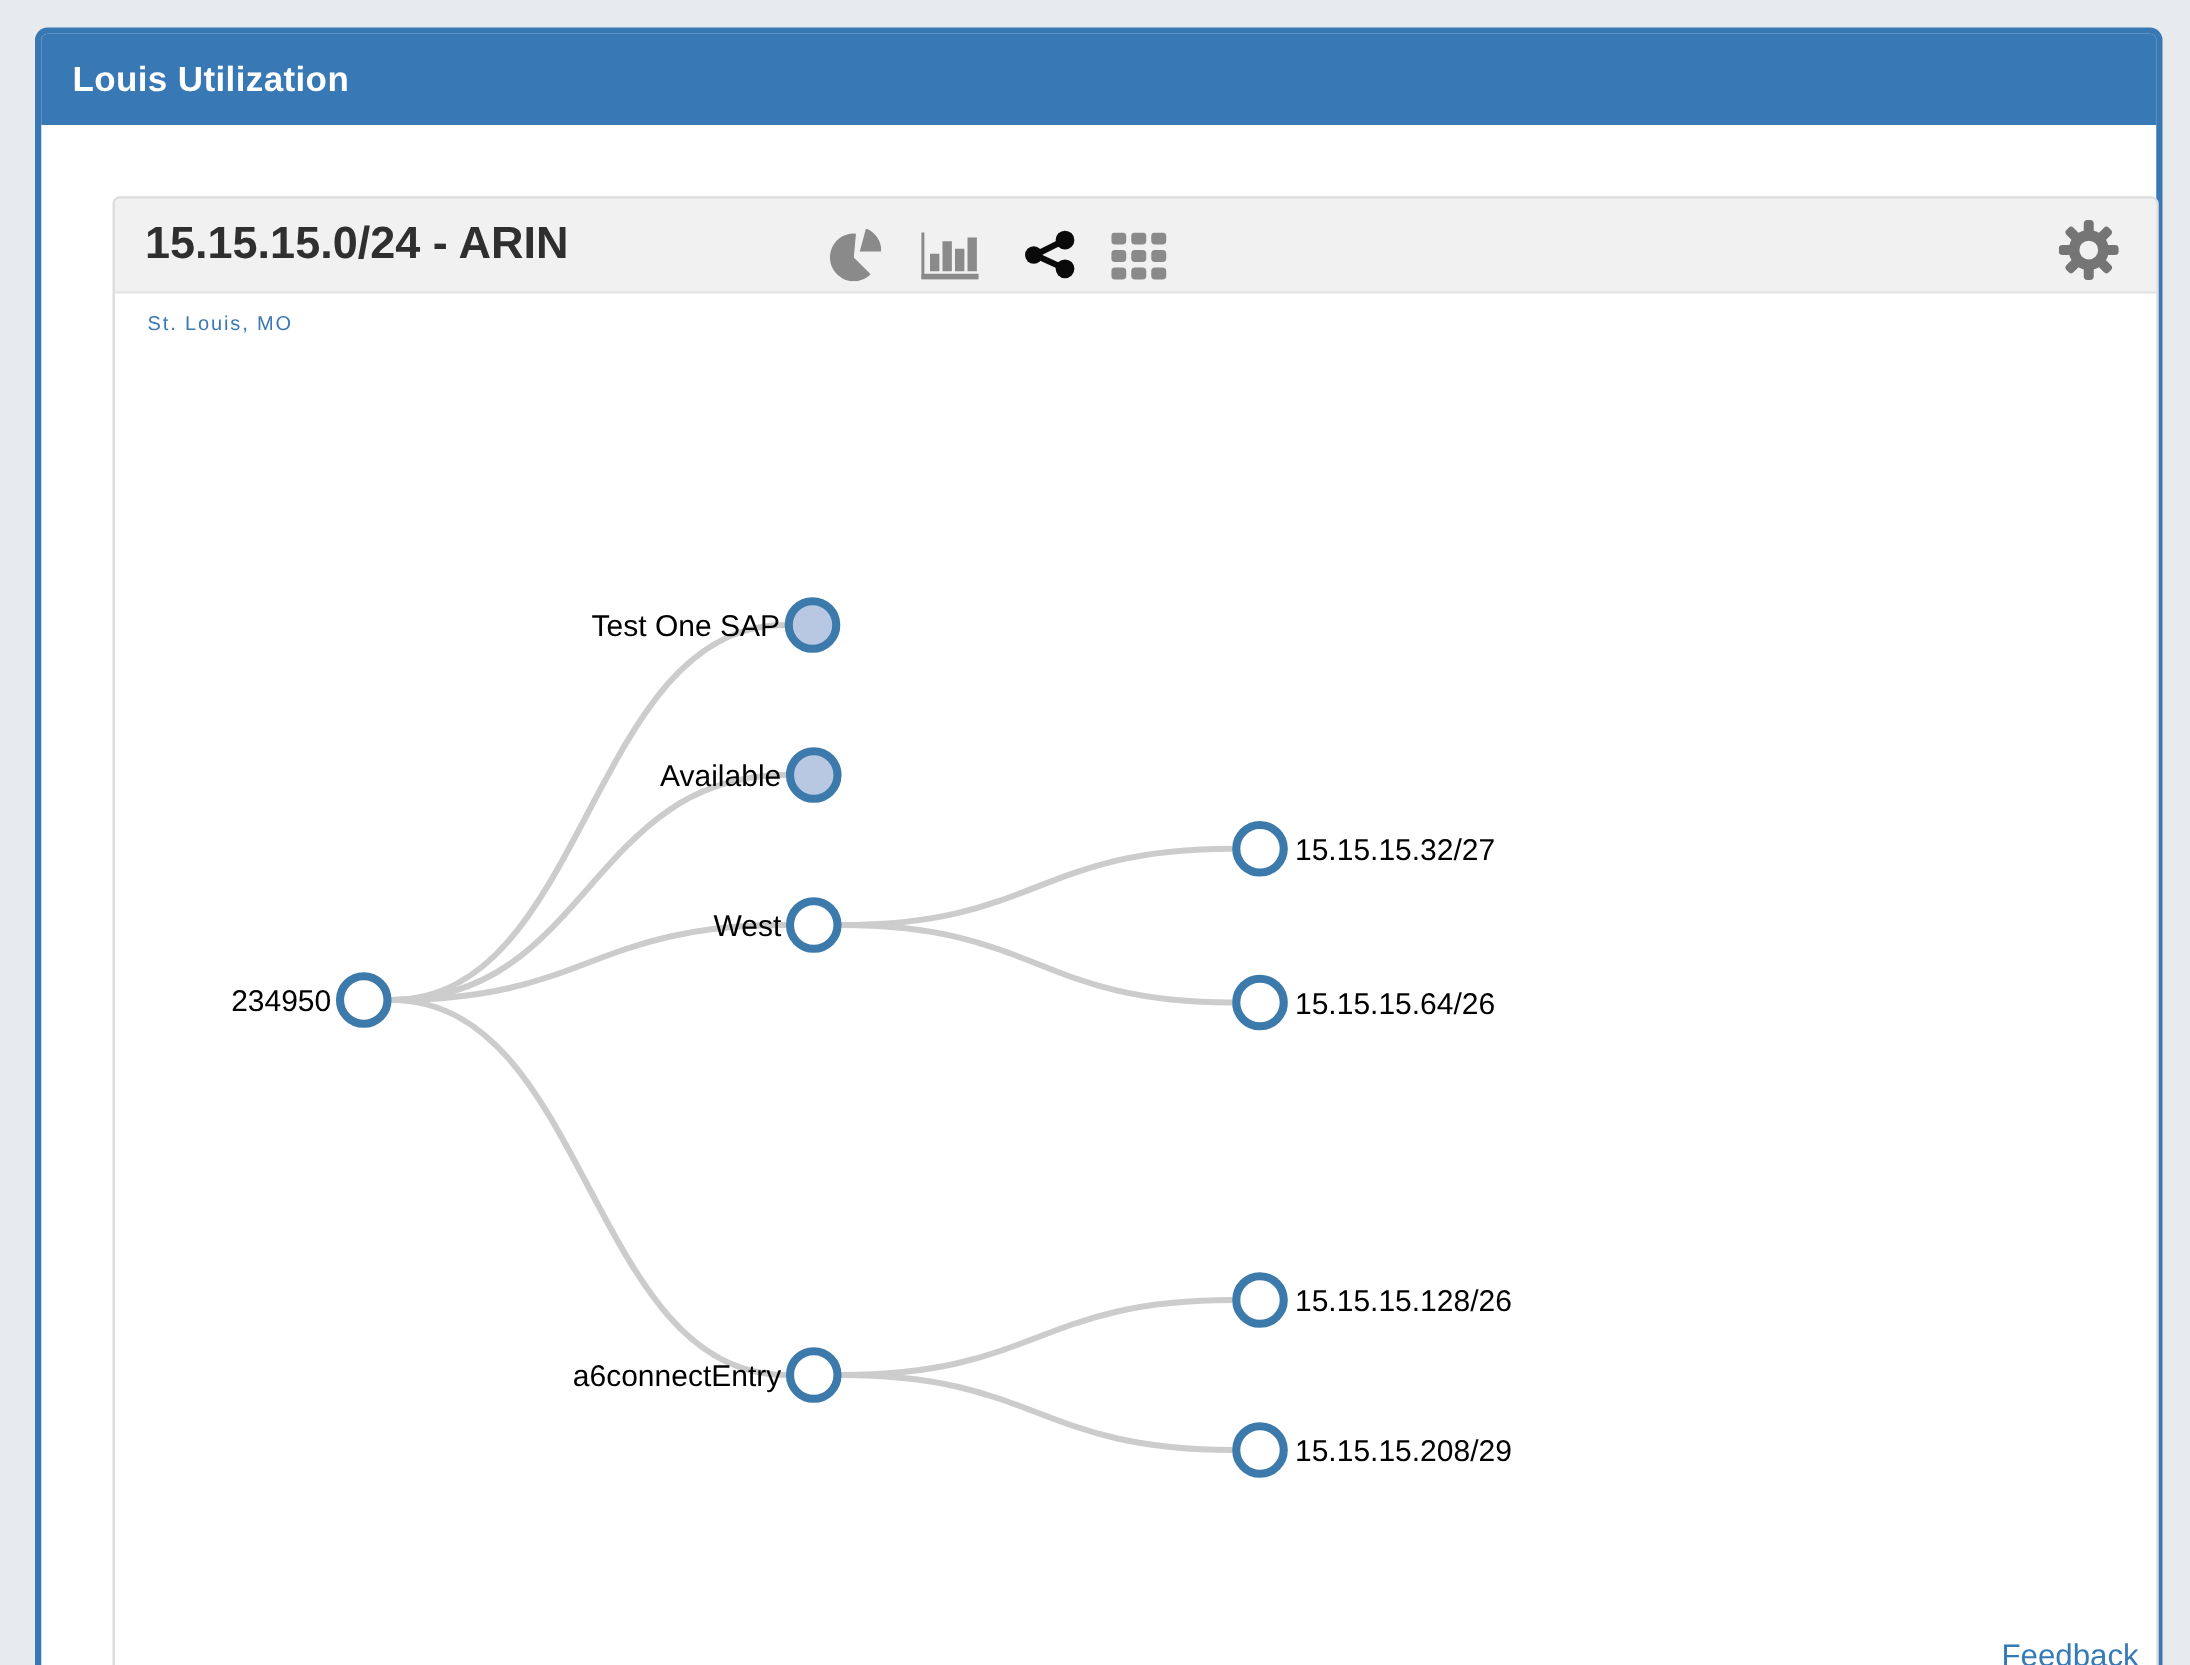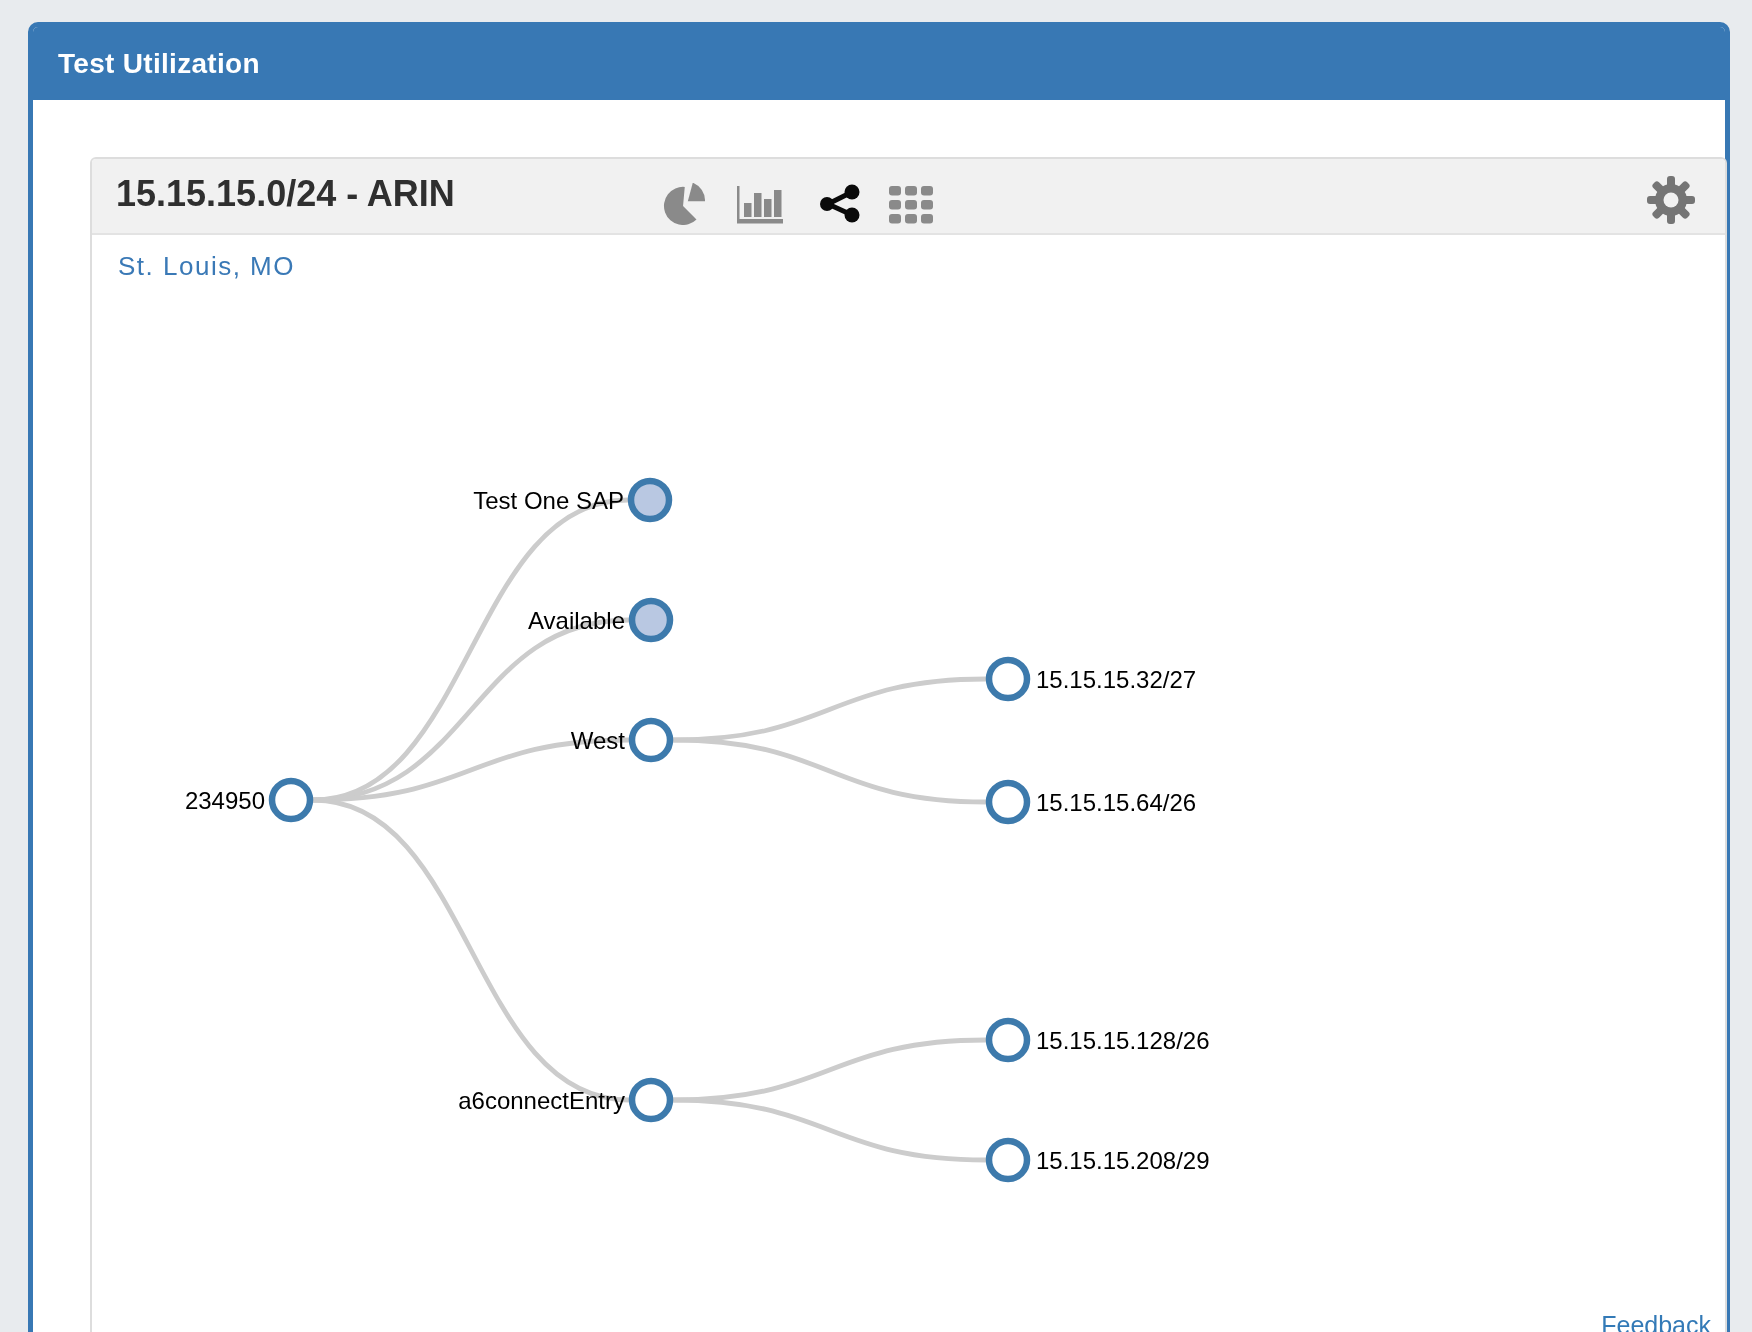--- a/index.html
+++ b/index.html
@@ -58,21 +58,21 @@
   }
   .toolbar-icon { position: absolute; cursor: pointer; }
   .icon-pie   { left: 571px; top: 24px; }
   .icon-bars  { left: 645px; top: 25px; }
   .icon-share { left: 727px; top: 24px; }
   .icon-grid  { left: 797px; top: 27px; }
   .icon-gear  { right: 30px; top: 17px; }
   .location-link {
     position: absolute;
     left: 26px; top: 92px;
-    font-size: 26px;
+    font-size: 16px;
     letter-spacing: 1.5px;
     color: #3a79b6;
     cursor: pointer;
     white-space: nowrap;
   }
   .tree-svg {
     position: absolute;
     left: 57px; top: 210px;
     width: 1637px; height: 1122px;
   }
@@ -93,21 +93,21 @@
     font-size: 25px;
     color: #337ab7;
     cursor: pointer;
   }
 </style>
 </head>
 <body>
 
 <div class="outer-panel">
   <div class="outer-panel-heading">
-    <span class="outer-panel-title">Test Utilization</span>
+    <span class="outer-panel-title">Louis Utilization</span>
   </div>
 
   <div class="inner-panel">
     <div class="inner-panel-heading">
       <span class="inner-panel-title">15.15.15.0/24 - ARIN</span>
 
       <span class="toolbar-icon icon-pie">
         <svg width="42" height="42" viewBox="0 0 44 44">
           <path d="M21,24 L22.8,4.1 A20,20 0 1 0 35.1,38.2 Z" fill="#8a8a8a"></path>
           <path d="M26,19 L31.2,-0.3 A20,20 0 0 1 44,19 Z" fill="#8a8a8a"></path>

